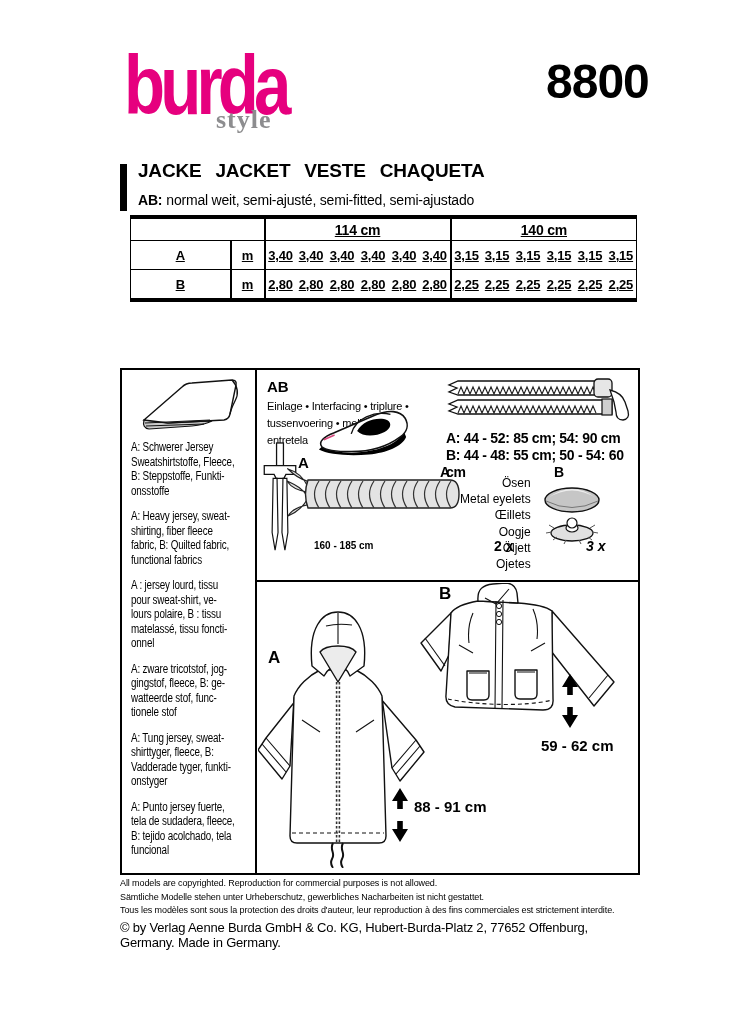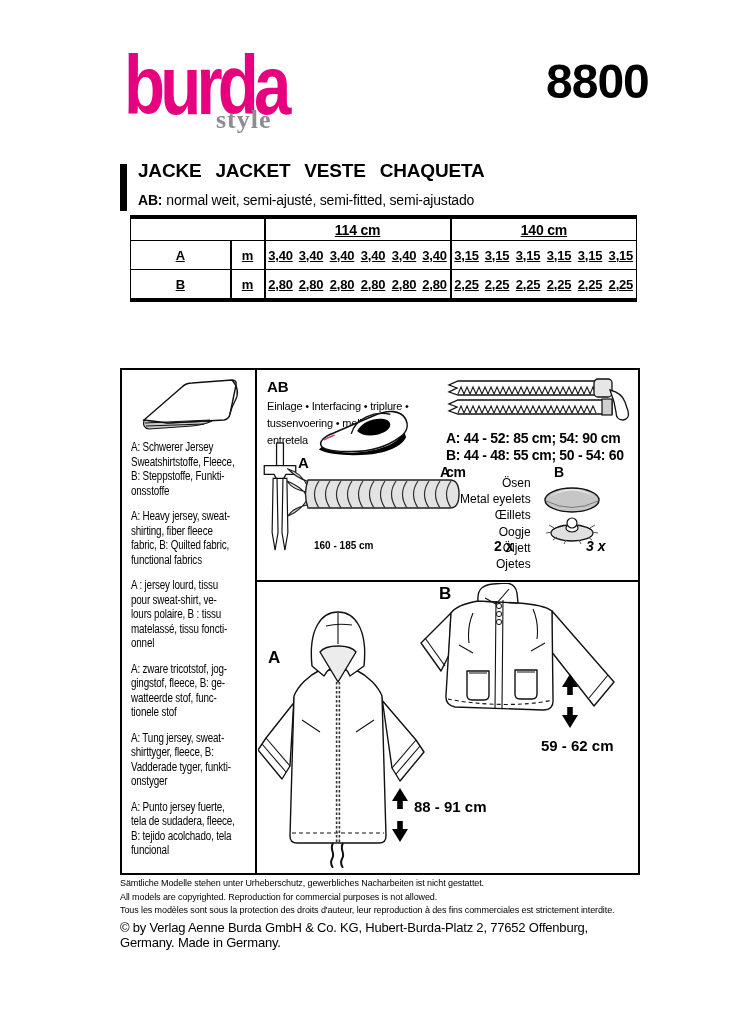--- a/index.html
+++ b/index.html
@@ -299,17 +299,17 @@
   <div class="abs len-a">88 - 91 cm</div>
 
   <svg class="abs arrow-b" width="16" height="56" viewBox="0 0 16 54">
     <path d="M8,0 L16,13 H10.8 V21 H5.2 V13 H0 Z" fill="#000"></path>
     <path d="M8,54 L0,41 H5.2 V33 H10.8 V41 H16 Z" fill="#000"></path>
   </svg>
   <div class="abs len-b">59 - 62 cm</div>
 </div>
 
 <div class="abs footer">
+  <div class="foot-small">All models are copyrighted. Reproduction for commercial purposes is not allowed.</div>
   <div class="foot-small">Sämtliche Modelle stehen unter Urheberschutz, gewerbliches Nacharbeiten ist nicht gestattet.</div>
-  <div class="foot-small">All models are copyrighted. Reproduction for commercial purposes is not allowed.</div>
   <div class="foot-small">Tous les modèles sont sous la protection des droits d'auteur, leur reproduction à des fins commerciales est strictement interdite.</div>
   <div class="foot-copy">© by Verlag Aenne Burda GmbH &amp; Co. KG, Hubert-Burda-Platz 2, 77652 Offenburg, Germany. Made in Germany.</div>
 </div>
 
 </body></html>

